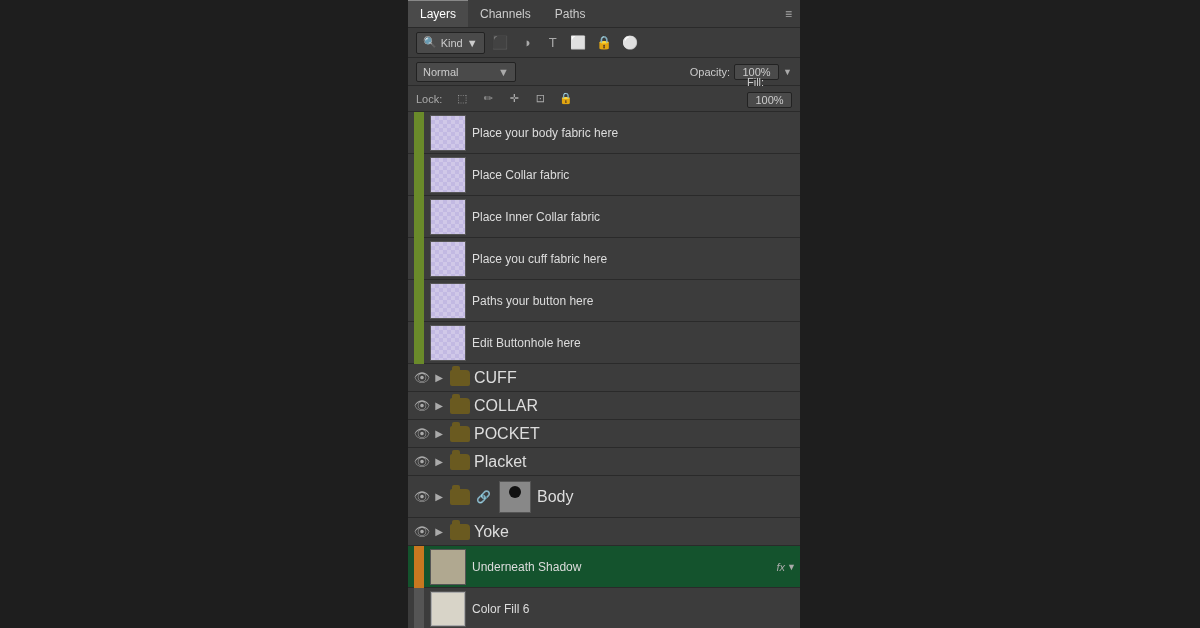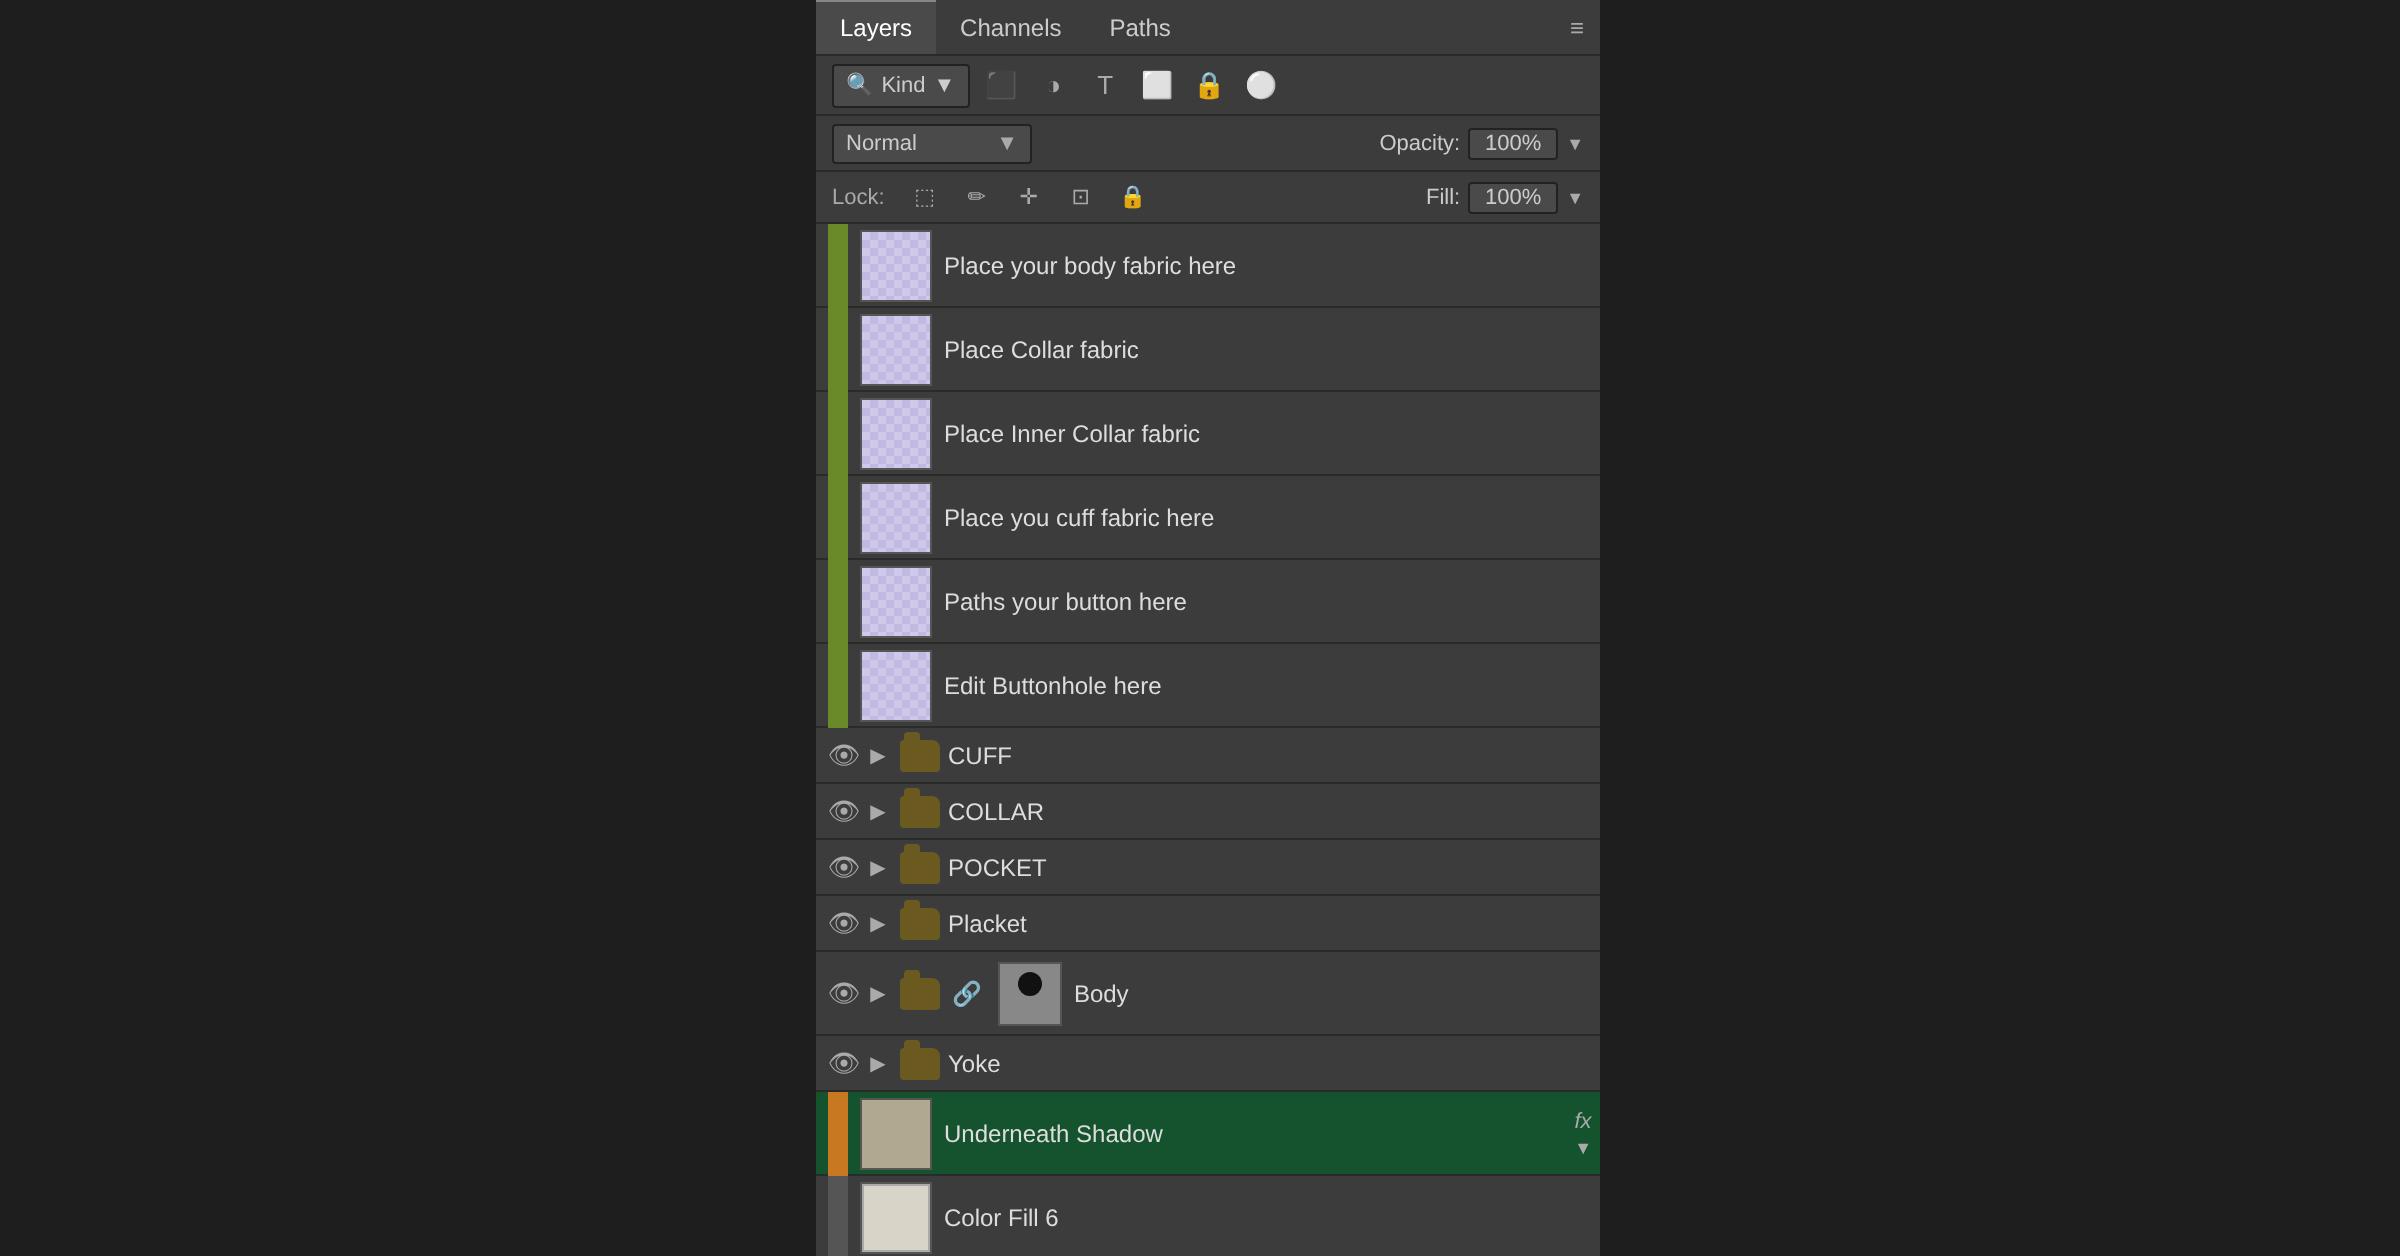--- a/index.html
+++ b/index.html
@@ -135,24 +135,24 @@
       padding: 4px 8px;
       gap: 6px;
       background: #3c3c3c;
       border-bottom: 1px solid #2a2a2a;
       height: 26px;
     }
     .lock-label { font-size: 11px; color: #aaa; }
     .lock-icons { display: flex; gap: 6px; margin-left: 4px; }
     .fill-control {
       display: flex;
-      align-items: center;
       gap: 4px;
       font-size: 11px;
       margin-left: auto;
+      flex-direction: column;
     }
     .fill-value {
       background: #4a4a4a;
       border: 1px solid #222;
       border-radius: 2px;
       padding: 1px 4px;
       width: 45px;
       text-align: center;
       font-size: 11px;
     }
@@ -266,21 +266,21 @@
       white-space: nowrap;
       overflow: hidden;
       text-overflow: ellipsis;
     }
 
     
     .layer-item.group {
       height: 28px;
     }
     .layer-item.group .layer-name {
-      font-size: 12px;
+      font-size: 16px;
     }
     .group-expand {
       width: 14px;
       height: 14px;
       display: flex;
       align-items: center;
       justify-content: center;
       color: #aaa;
       font-size: 10px;
       cursor: pointer;
@@ -307,21 +307,20 @@
       height: 4px;
       background: #6a5a20;
       border-radius: 2px 2px 0 0;
     }
 
     
     .fx-area {
       display: flex;
       align-items: center;
       gap: 2px;
-      flex-direction: column;
     }
 
     .link-icon {
       font-size: 12px;
       color: #aaa;
       margin: 0 2px;
     }
   </style>
 </head>
 <body>

